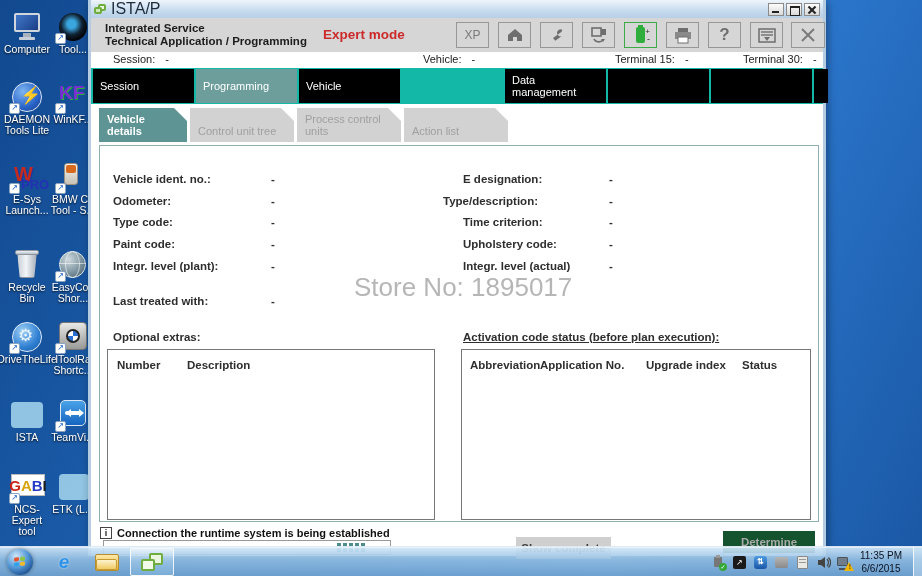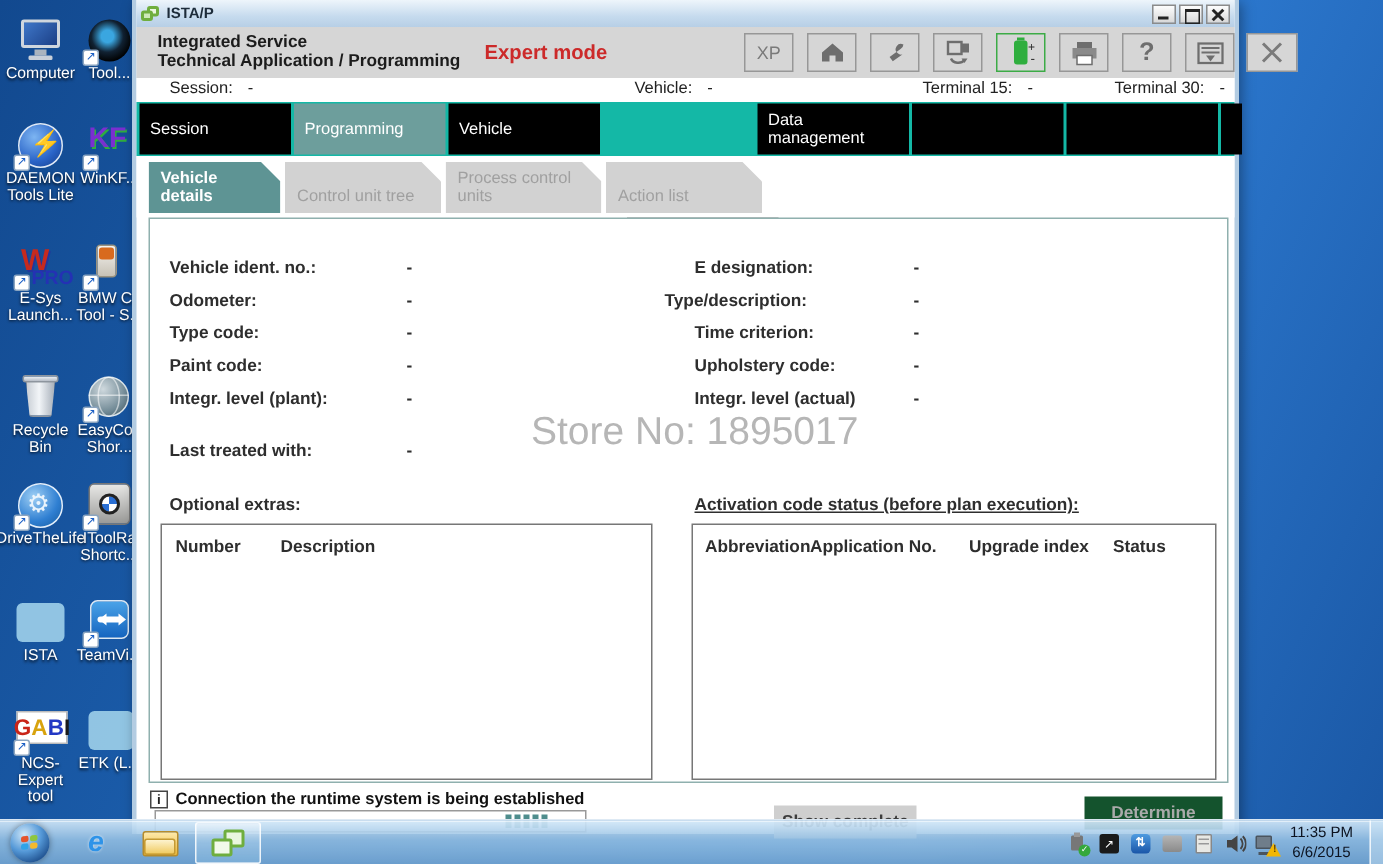--- a/index.html
+++ b/index.html
@@ -18,34 +18,34 @@
   .sc { position:absolute; left:-2px; bottom:-2px; width:11px; height:11px; background:#fff; border:1px solid #8aa4c0; border-radius:2px; }
   .sc::after { content:"\2197"; position:absolute; left:0; top:-1px; width:100%; text-align:center; font-size:8px; color:#1b5fc4; }
   .round { border-radius:50%; }
 
   
   .window { position:absolute; left:88px; top:0; width:738px; height:556px; z-index:5;
     background:#fff; border-left:3px solid #b3cce2; border-right:3px solid #b3cce2; box-shadow:2px 2px 8px rgba(0,0,0,.35); }
   .titlebar { position:absolute; left:0; top:0; width:100%; height:18px;
     background:linear-gradient(#eef5fb, #c6dbee 60%, #b7cfe6); display:flex; align-items:center; padding:0 3px; }
   .title-ico { width:13px; height:11px; position:relative; margin-right:4px; }
-  .title-text { font-size:10px; font-weight:bold; color:#1d2c3a; }
+  .title-text { font-size:16px; font-weight:normal; color:#1d2c3a; }
   .winbtns { margin-left:auto; display:flex; gap:2px; }
   .wbtn { width:16px; height:13px; background:linear-gradient(#fdfdfd,#d8d8d8); border:1px solid #8b8b8b; position:relative; }
   .glyph-min::after { content:""; position:absolute; left:3px; bottom:2px; width:7px; height:2px; background:#222; }
   .glyph-max::after { content:""; position:absolute; left:3px; top:2px; width:8px; height:7px; border:1px solid #222; border-top-width:2px; }
   .glyph-x::before, .glyph-x::after { content:""; position:absolute; left:2px; top:5px; width:10px; height:2px; background:#222; }
   .glyph-x::before { transform:rotate(45deg); } .glyph-x::after { transform:rotate(-45deg); }
 
   .apphead { position:absolute; left:0; top:18px; width:100%; height:34px; background:#d6d6d6; }
   .apphead .l1 { position:absolute; left:14px; top:4px;  font-size:11.5px; font-weight:bold; color:#1c1c1c; }
   .apphead .l2 { position:absolute; left:14px; top:17px; font-size:11.5px; font-weight:bold; color:#1c1c1c; }
   .expert { position:absolute; left:232px; top:9px; font-size:13.5px; font-weight:bold; color:#cc2a2a; }
   .tbtn { position:absolute; top:4px; width:33px; height:26px; border:1px solid #979797; background:#d6d6d6;
-    display:flex; align-items:center; justify-content:center; color:#6e6e6e; cursor:pointer;margin-left:40px; }
+    display:flex; align-items:center; justify-content:center; color:#6e6e6e; cursor:pointer; }
   .tbtn svg { display:block; }
   .tbtn-xp { font-size:12px; color:#7a7a7a; letter-spacing:0; }
   .tbtn-batt { border-color:#3cab46; }
   .tbtn-help { font-size:17px; font-weight:bold; color:#6e6e6e; }
 
   .sessrow { position:absolute; left:0; top:52px; width:100%; height:16px; background:#fff; font-size:11px; color:#222; }
   .kv { position:absolute; top:1px; white-space:nowrap; }
   .kv .v { margin-left:10px; }
 
   .tabs { position:absolute; left:0; top:68px; width:100%; height:36px; background:#14b8a6; }

